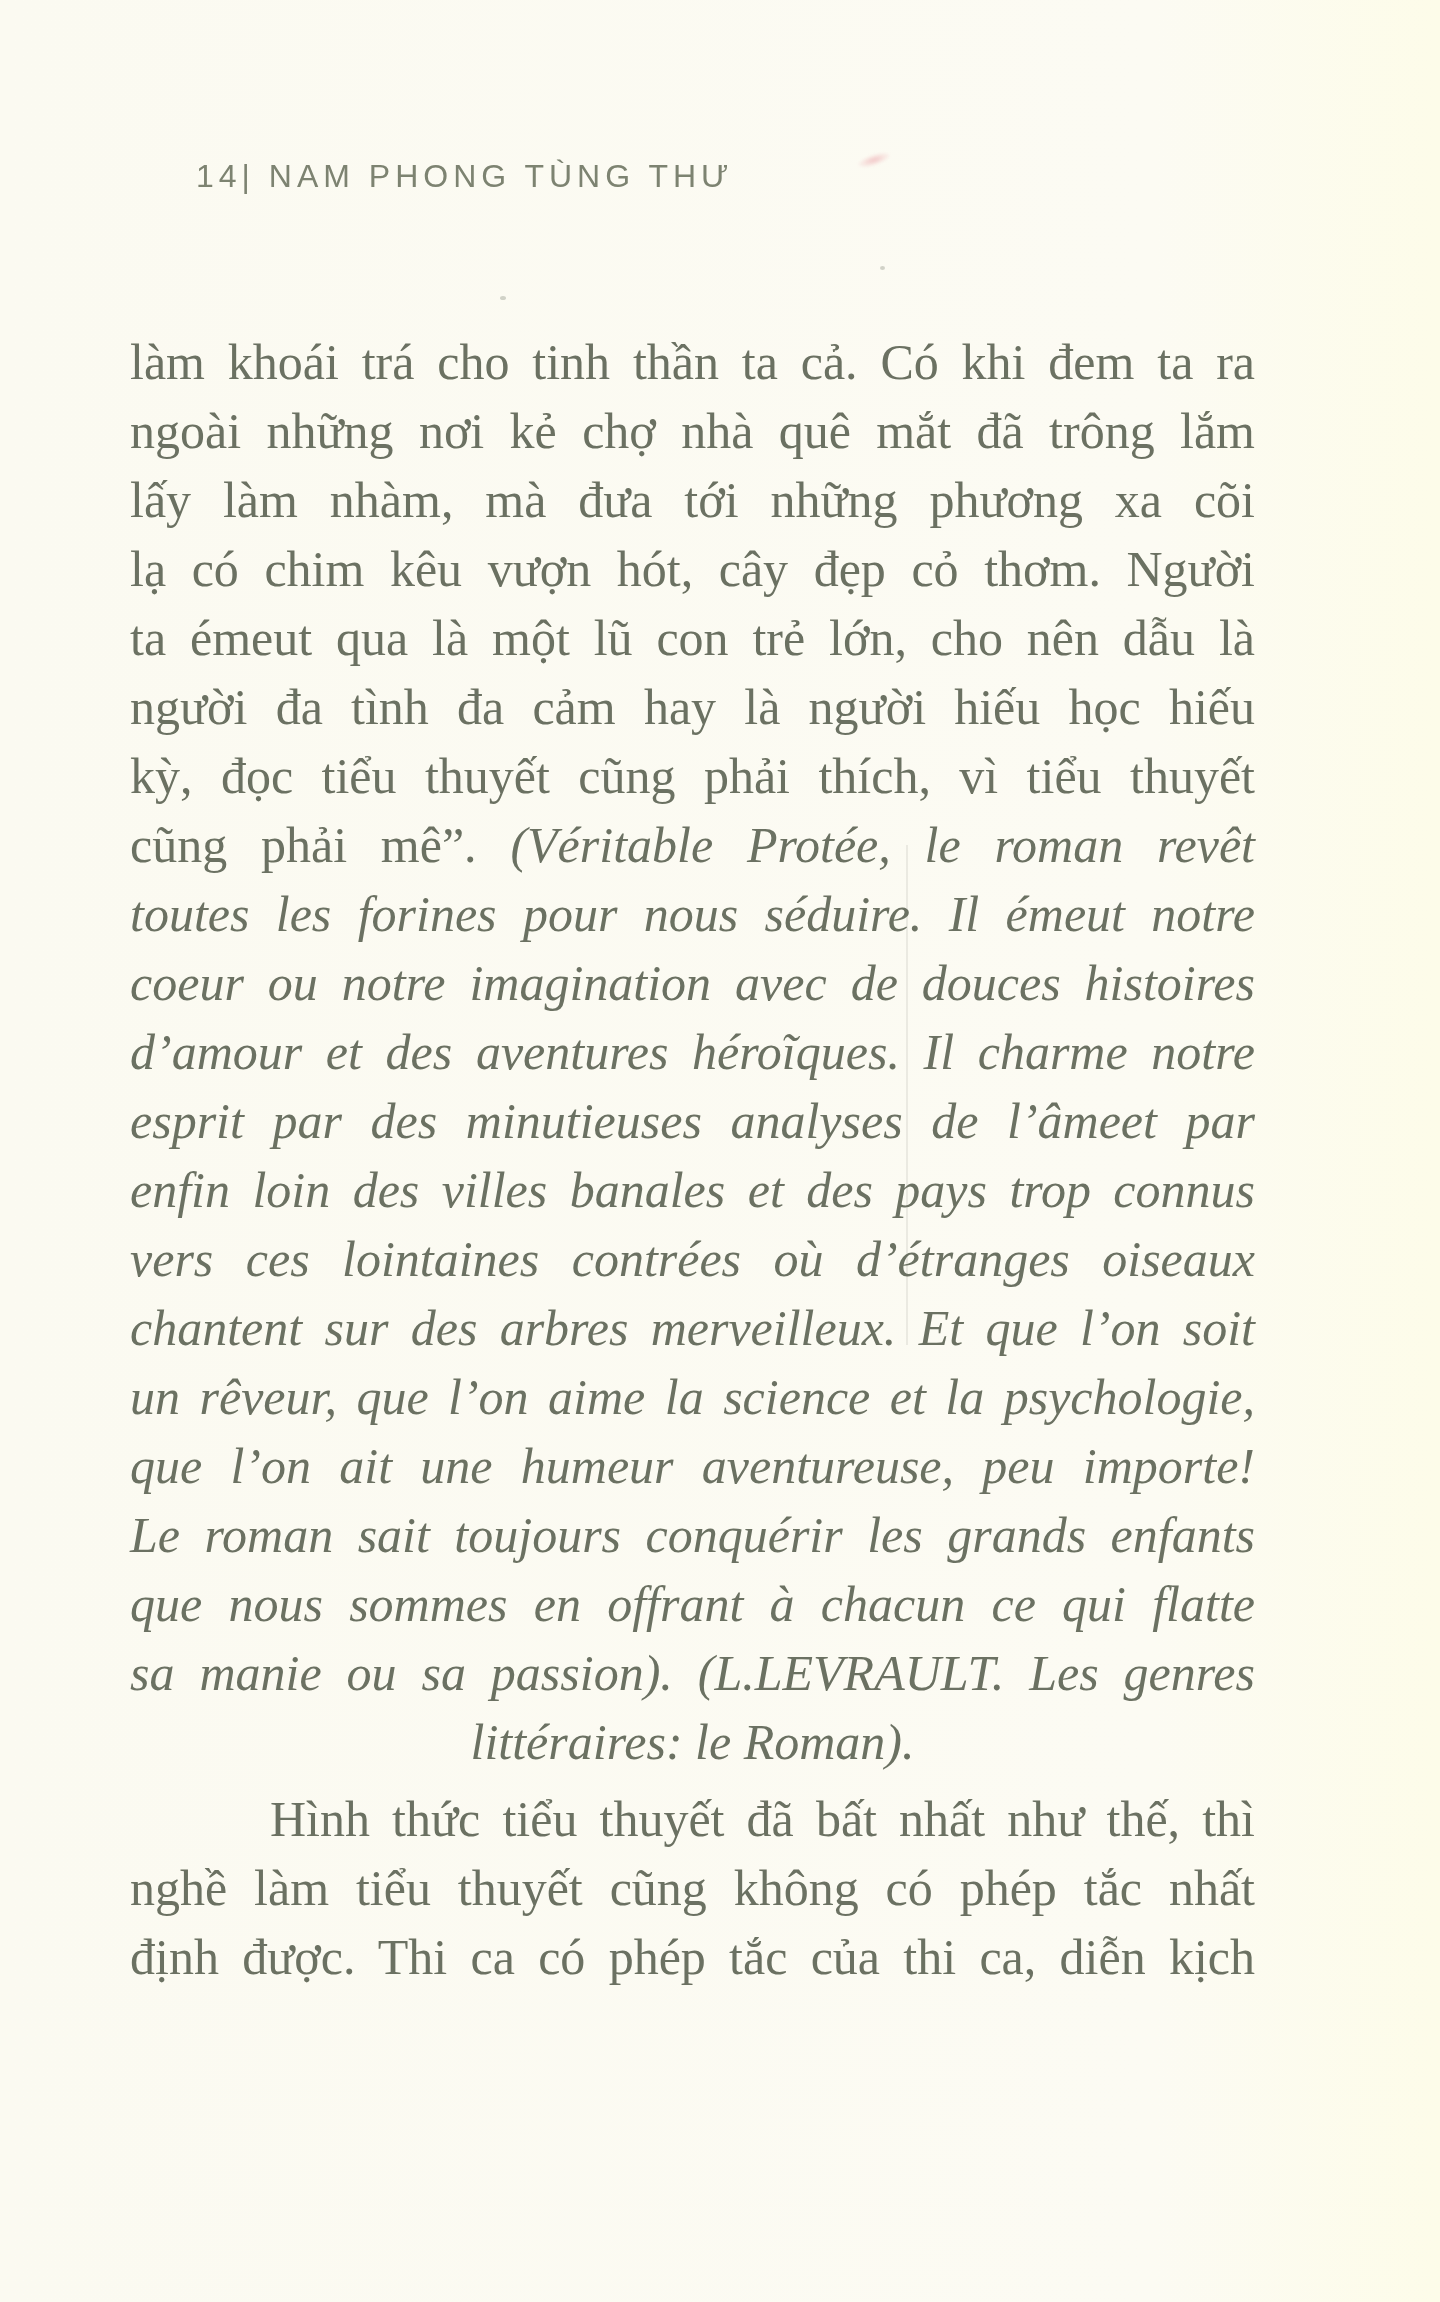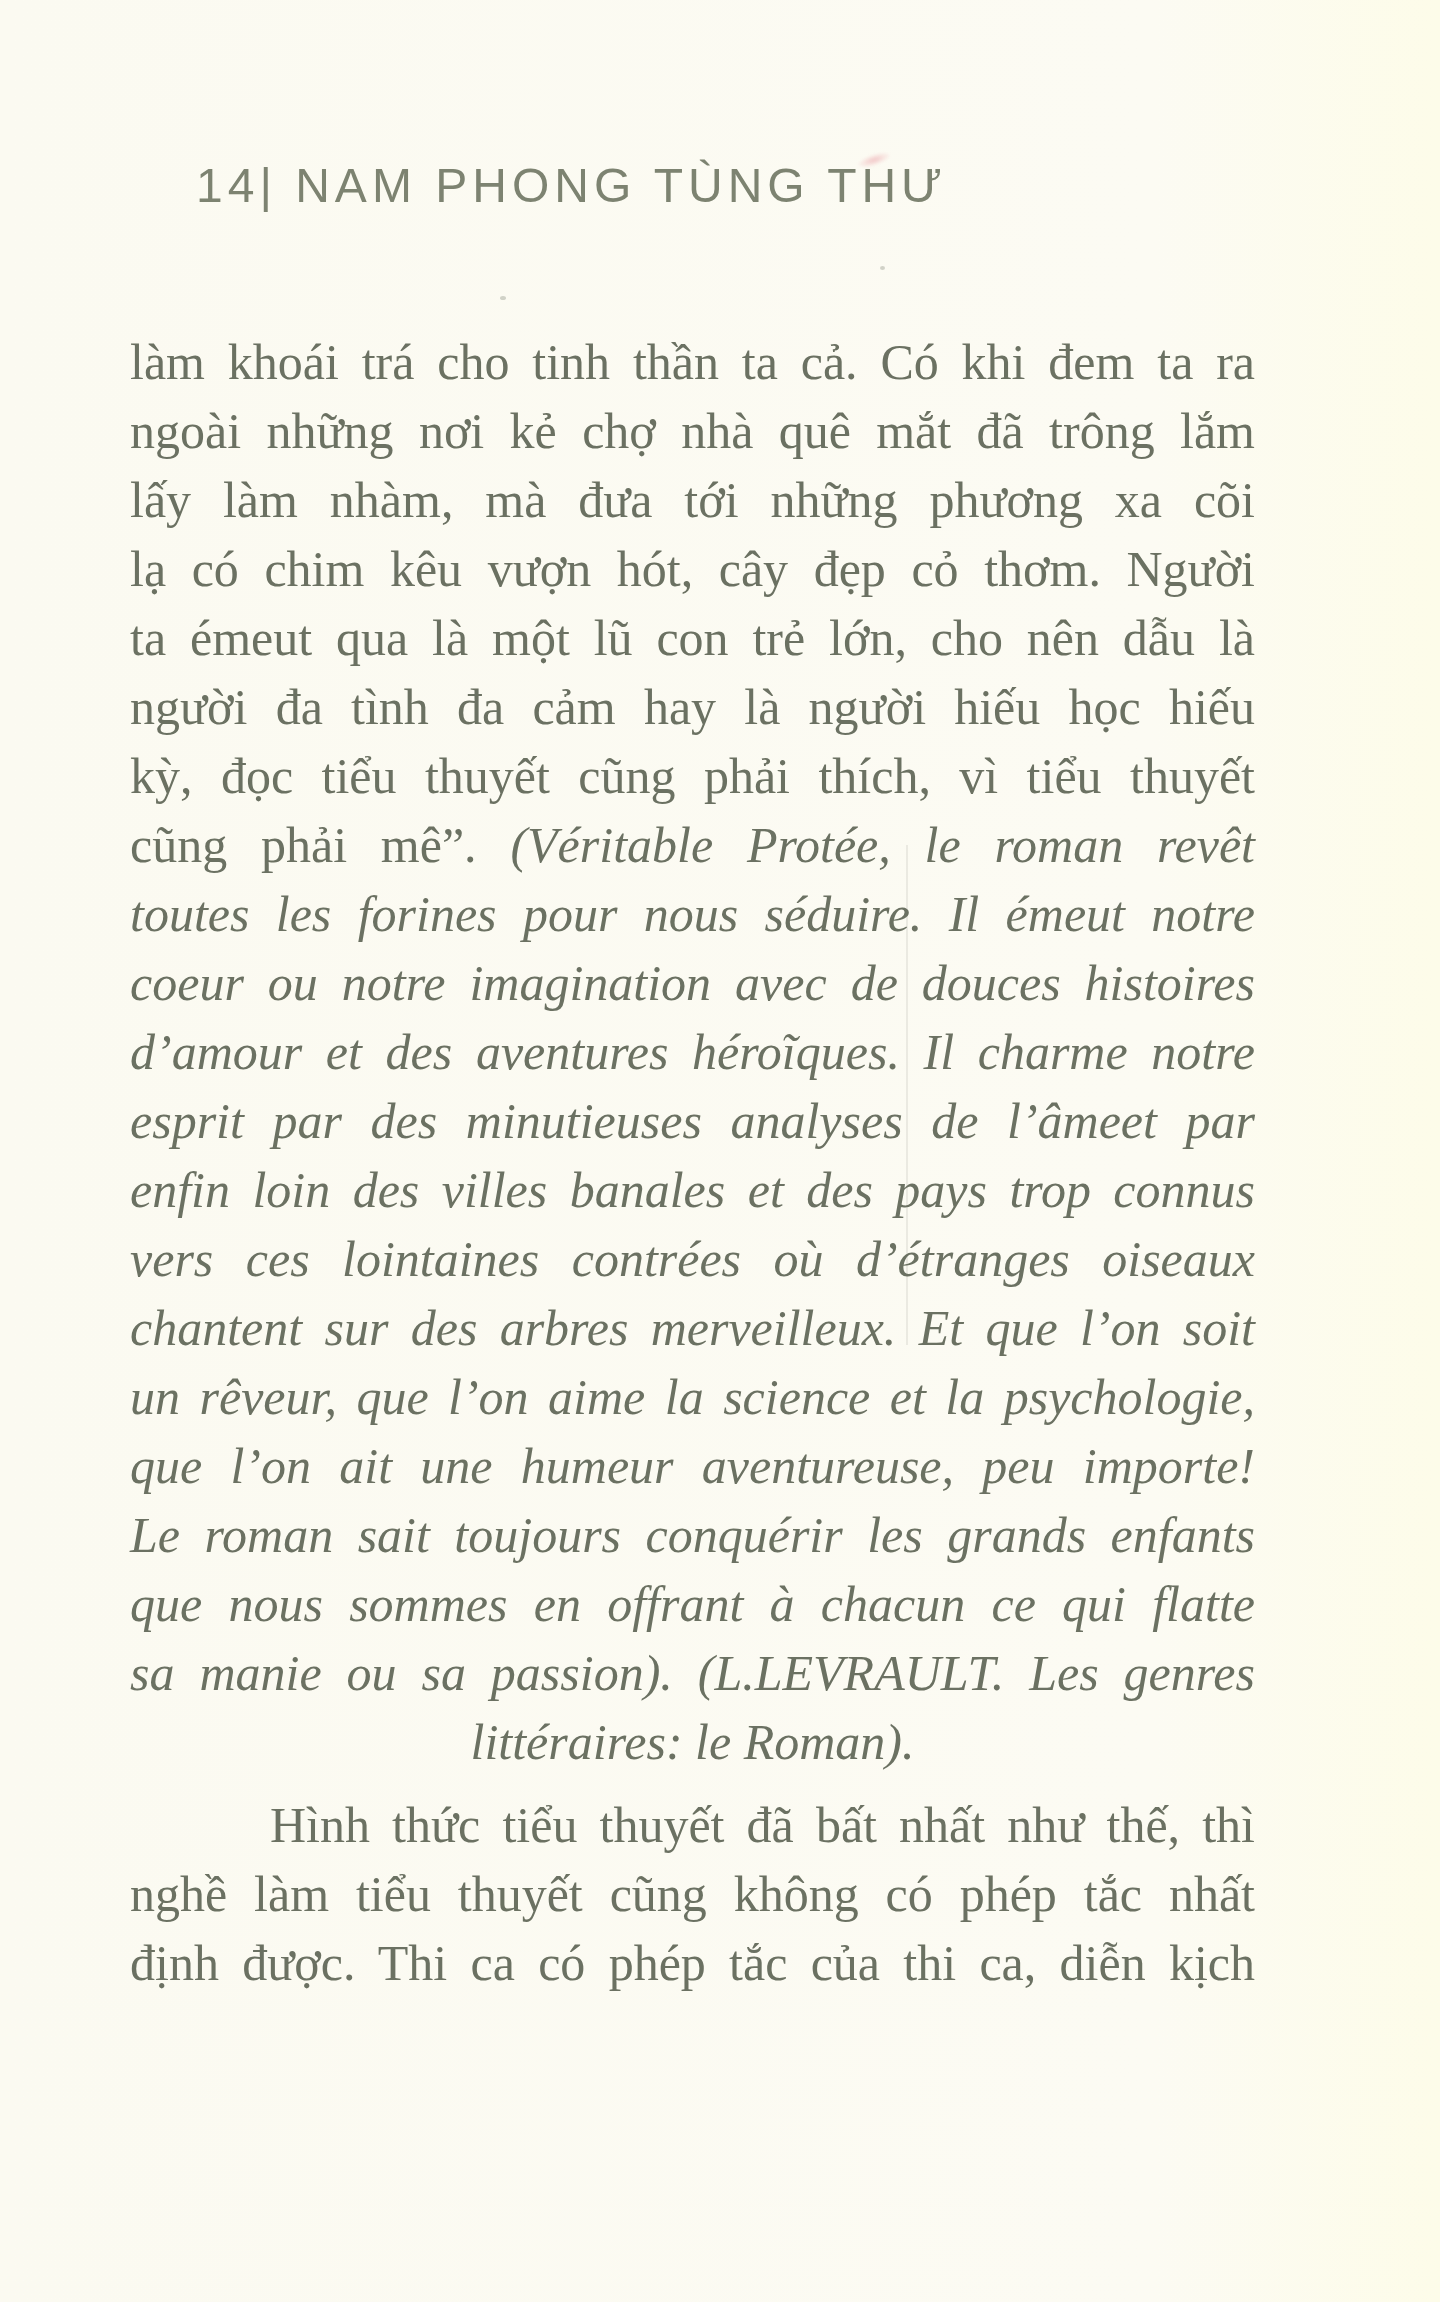--- a/index.html
+++ b/index.html
@@ -12,38 +12,38 @@
     position: relative;
     overflow: hidden;
     background: linear-gradient(90deg, #fbfaf1 0%, #fcfbf3 80%, #fdfce9 100%);
     font-family: "Liberation Serif", serif;
   }
   .running-header {
     position: absolute;
     left: 196px;
     top: 158px;
     font-family: "Liberation Sans", sans-serif;
-    font-size: 48px;
+    font-size: 32px;
     font-weight: 400;
     letter-spacing: 5px;
     color: #7d8371;
     white-space: nowrap;
   }
   .body-text {
     position: absolute;
     left: 130px;
     top: 328px;
     width: 1125px;
     font-family: "Liberation Serif", serif;
     font-size: 50px;
     line-height: 69px;
     color: #6b7162;
   }
   .para { margin: 0; }
-  .para + .para { margin-top: 14px; }
+  .para + .para { margin-top: 8px; }
   .line { text-align: center; }
   .line.j {
     text-align: justify;
     text-align-last: justify;
   }
   .line.first-indent { padding-left: 140px; }
   .it { font-style: italic; }
   .crease-line {
     position: absolute;
     left: 906px;

